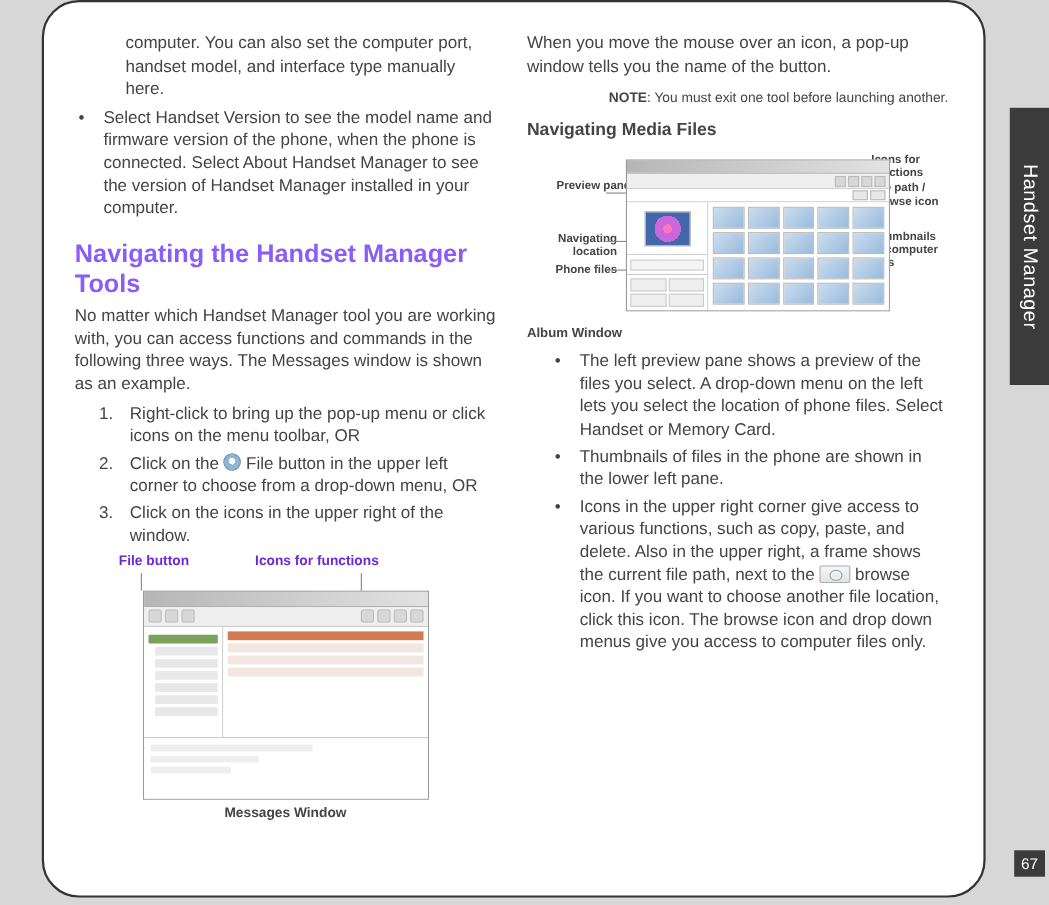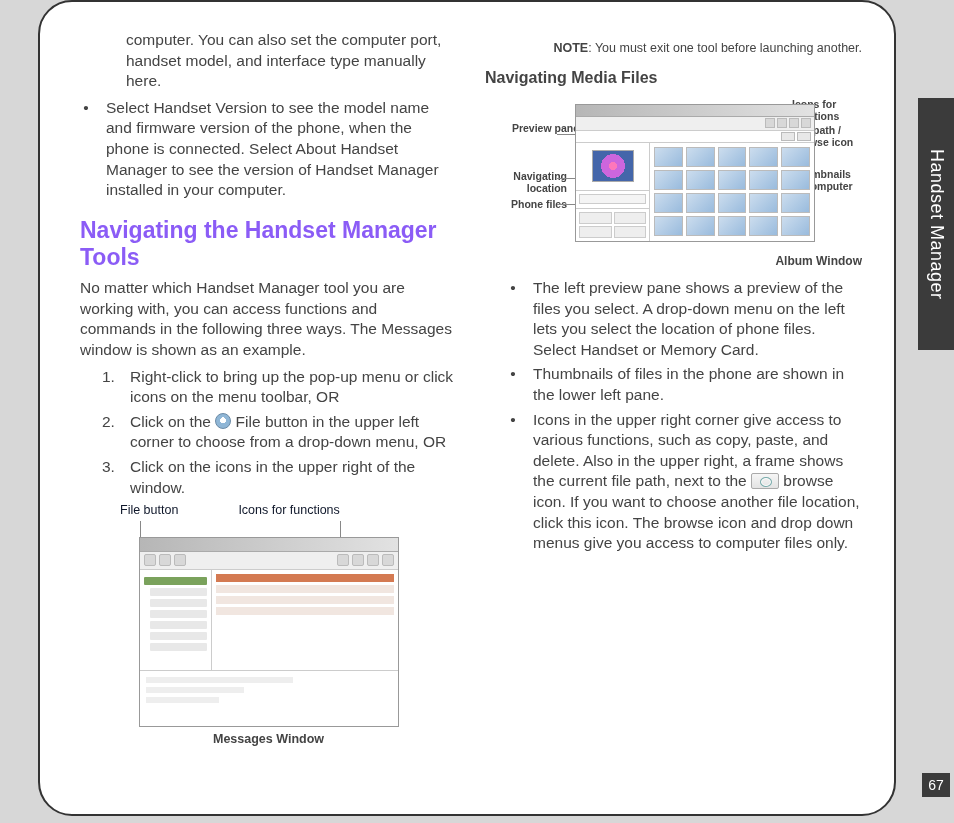--- a/index.html
+++ b/index.html
@@ -14,21 +14,21 @@
   }
   .page-frame {
     position: absolute;
     left: 38px;
     top: 0px;
     width: 858px;
     height: 816px;
     background: #fff;
     border: 2px solid #333;
     border-radius: 34px;
-    padding: 28px 32px 20px 40px;
+    padding: 28px 32px 20px 28px;
   }
   .columns {
     display: flex;
     gap: 28px;
     height: 100%;
   }
   .col {
     flex: 1;
     font-size: 15.5px;
     line-height: 1.33;
@@ -81,22 +81,22 @@
     border: 1px solid #7aa;
     border-radius: 50%;
     box-shadow: 0 0 0 1px #fff inset;
   }
 
   
   .fig1-wrap { margin-top: 4px; }
   .fig1-labels {
     display: flex;
     font-size: 12.5px;
-    font-weight: normal;
-    color: #0f172a;
+    font-weight: bold;
+    color: #6d28d9;
     padding: 0 6px 2px 6px;
   }
   .fig1-labels .lab-a { margin-left: 34px; }
   .fig1-labels .lab-b { margin-left: 60px; }
   .fig1-lines {
     position: relative;
     height: 16px;
   }
   .fig1-lines .v1 { position: absolute; left: 60px; top:0; width:1px; height:16px; background:#888; }
   .fig1-lines .v2 { position: absolute; left: 260px; top:0; width:1px; height:16px; background:#888; }
@@ -247,22 +247,22 @@
     color: #444;
     line-height: 1.15;
   }
   .fig2-line {
     position: absolute;
     background: #888;
     height: 1px;
   }
   .fig2-caption {
     position: absolute;
-    left: 12px; right: 0; bottom: 0;
-    text-align: right;
+    left: 0; right: 0; bottom: 0;
+    text-align: left;
     font-size: 12px;
     font-weight: bold;
   }
 
   
   .side-tab {
     position: absolute;
     right: 0;
     top: 98px;
     width: 36px;
@@ -370,20 +370,21 @@
             <div class="ln"></div>
               <div class="ln" style="width:40%"></div>
               <div class="ln" style="width:30%"></div>
           </div>
         </div>
         <div class="fig1-caption">Messages Window</div>
       </div>
     </div>
 
     <div class="col">
+      <p>When you move the mouse over an icon, a pop-up window tells you the name of the button.</p>
       <p class="note-line">
         <span class="nb">NOTE</span><span>: You must exit one tool before launching another.</span>
       </p>
       <h3 class="sub">Navigating Media Files</h3>
 
       <div class="fig2-wrap">
 
         <div class="fig2-label" style="left:12px; top:24px; width:82px; text-align:right;">Preview pane</div>
         <div class="fig2-line" style="left:72px; top:36px; width:28px;"></div>
         <div class="fig2-label" style="left:0; top:72px; width:82px; text-align:right;">Navigating location</div>

